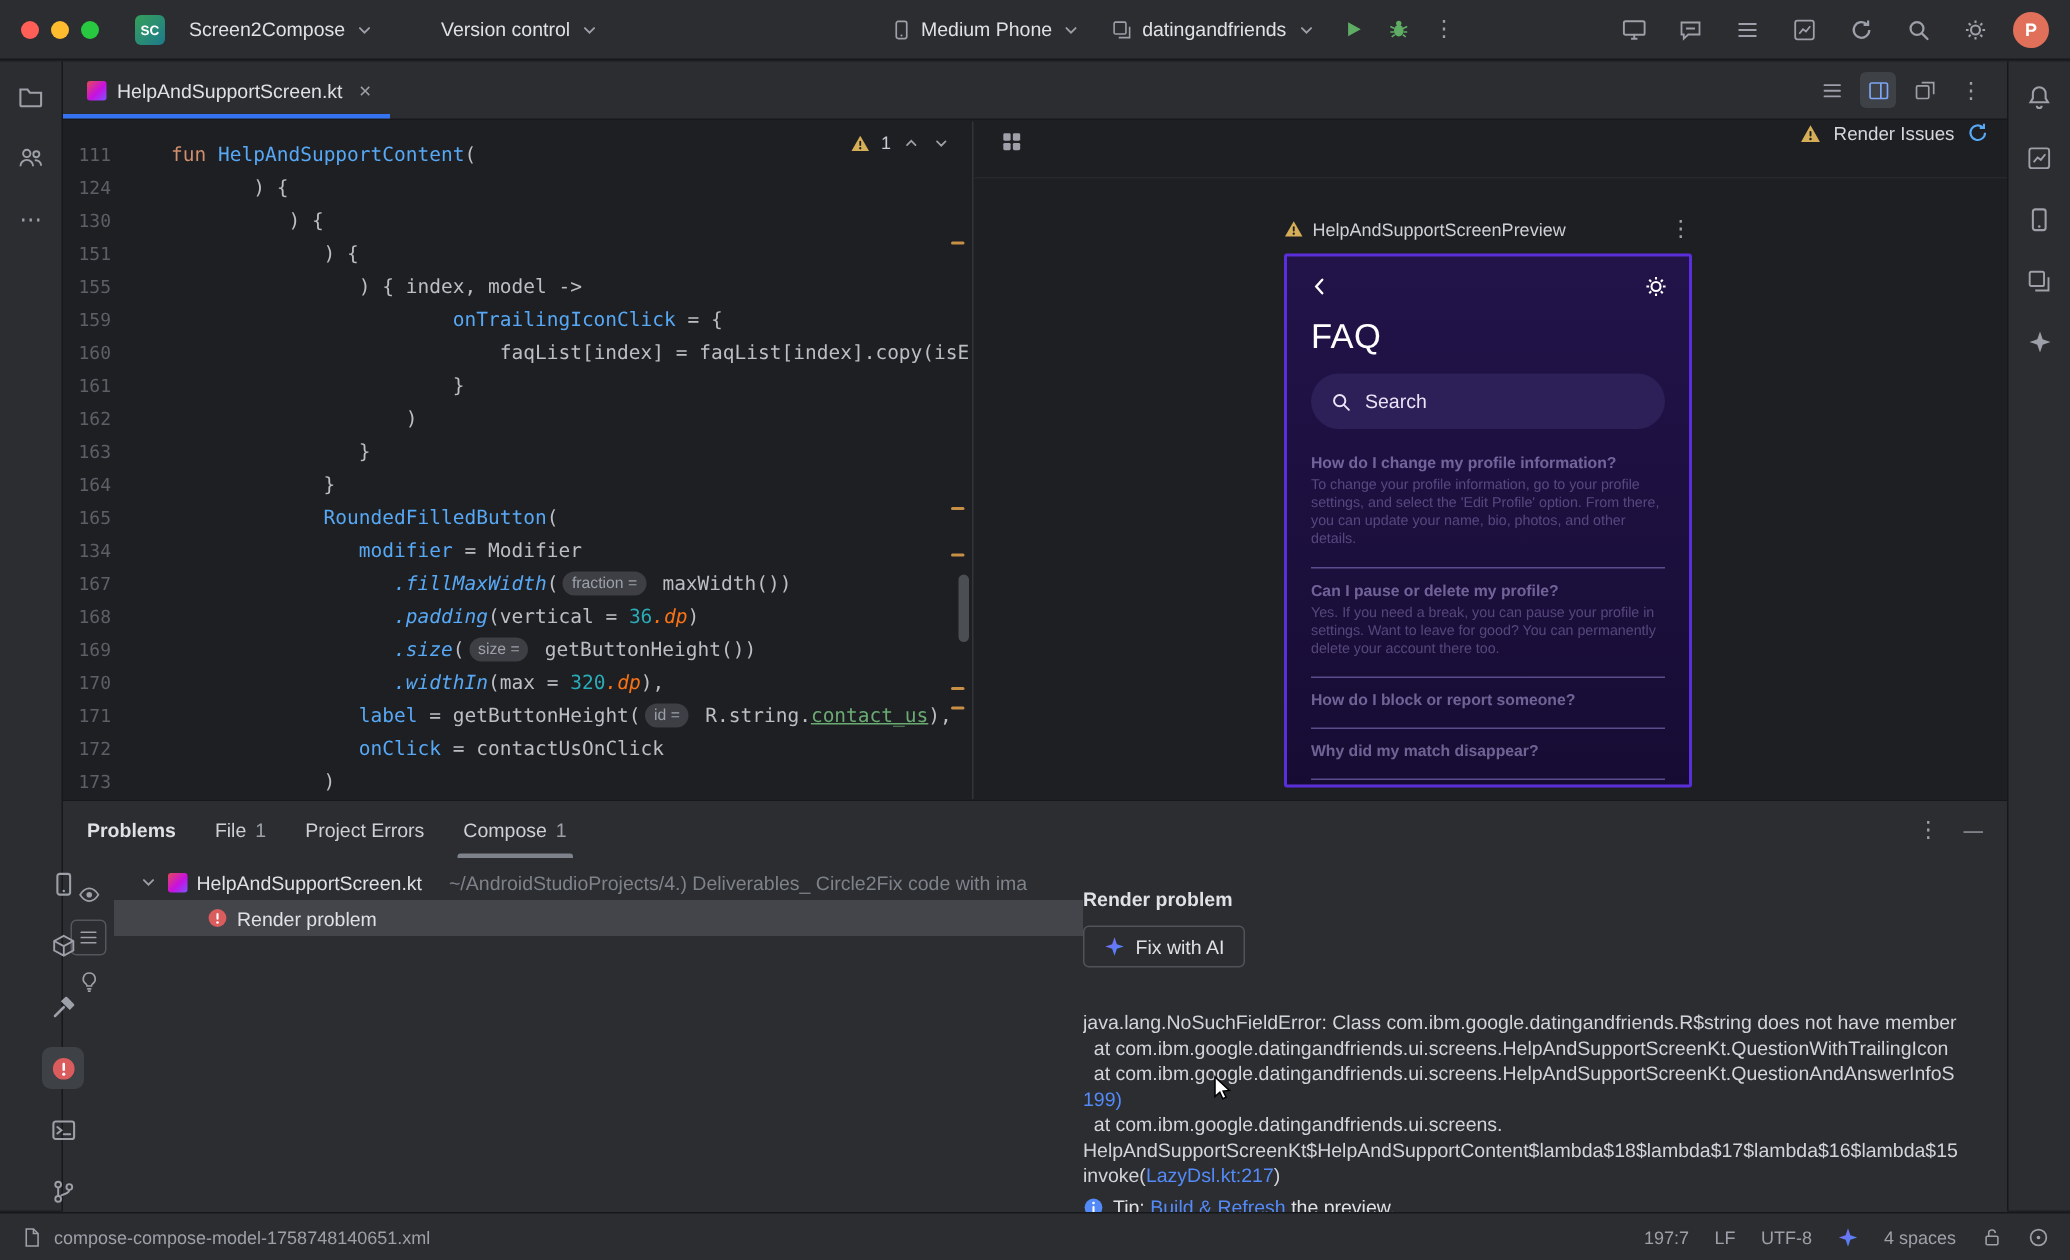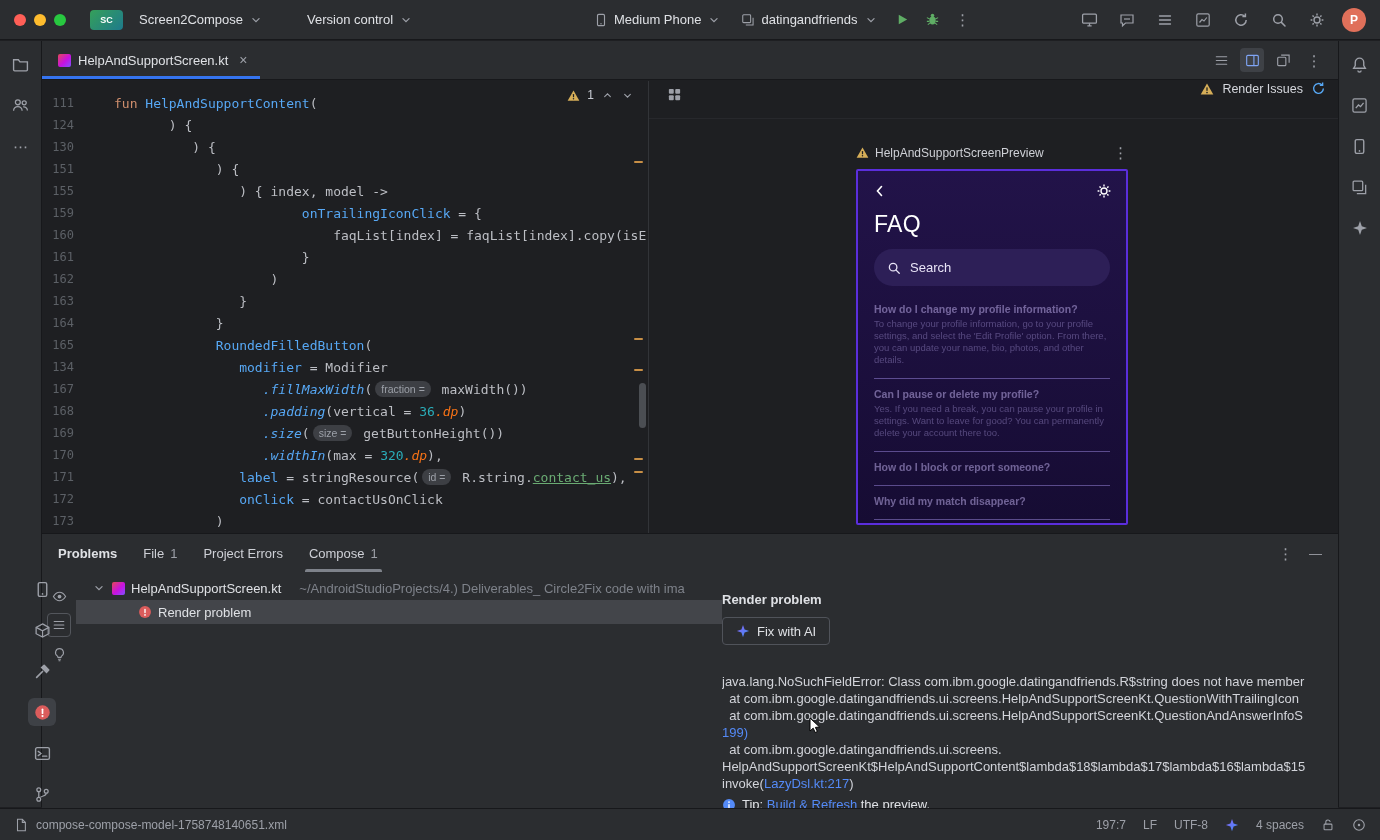--- a/index.html
+++ b/index.html
@@ -8,21 +8,21 @@
 body{width:1380px;height:840px;position:relative;overflow:hidden;background:#1E1F22;
  font-family:"Liberation Sans",sans-serif;color:#DFE1E5;font-size:13px}
 .ic{display:inline-block;vertical-align:middle;flex:none}
 
 
 .titlebar{position:absolute;inset:0 0 auto 0;height:40px;background:#2B2D30;border-bottom:1px solid #17181B;
  display:flex;align-items:center;padding:0 10px;gap:8px;z-index:5}
 .traffic{display:flex;gap:8px;margin-right:16px;padding-left:4px}
 .tl{width:12px;height:12px;border-radius:50%}
 .tl.r{background:#FF5F57}.tl.y{background:#FEBC2E}.tl.g{background:#28C840}
-.app-badge{width:33px;height:20px;border-radius:4px;background:linear-gradient(135deg,#35A05A,#1E7A8C);
+.app-badge{width:20px;height:20px;border-radius:4px;background:linear-gradient(135deg,#35A05A,#1E7A8C);
  color:#fff;font-size:9px;font-weight:700;display:flex;align-items:center;justify-content:center}
 .chip{display:inline-flex;align-items:center;gap:6px;padding:4px 8px;border-radius:4px;color:#DFE1E5;white-space:nowrap}
 .chev{color:#9DA0A8}
 .tb-center{position:absolute;left:586px;display:flex;align-items:center;gap:4px}
 .tb-right{margin-left:auto;display:flex;align-items:center;gap:12px;padding-right:4px}
 .icon-btn{width:26px;height:26px;border-radius:4px;display:flex;align-items:center;justify-content:center;color:#9DA0A8}
 .avatar{width:24px;height:24px;border-radius:50%;background:#E0705A;color:#fff;display:flex;align-items:center;
  justify-content:center;font-size:12px;font-weight:700}
 
 
@@ -528,21 +528,21 @@
       <div class="code-line">
         <span class="gutter">169</span>
         <span class="lc"><span style="display: inline-block; width: 19ch;"></span><span class="tk-i">.size</span><span class="tk-t">(</span><span class="tk-h">size =</span><span class="tk-t"> getButtonHeight())</span></span>
       </div>
       <div class="code-line">
         <span class="gutter">170</span>
         <span class="lc"><span style="display: inline-block; width: 19ch;"></span><span class="tk-i">.widthIn</span><span class="tk-t">(max = </span><span class="tk-n">320</span><span class="tk-p">.dp</span><span class="tk-t">),</span></span>
       </div>
       <div class="code-line">
         <span class="gutter">171</span>
-        <span class="lc"><span style="display: inline-block; width: 16ch;"></span><span class="tk-f">label</span><span class="tk-t"> = stringResource(</span><span class="tk-h">id =</span><span class="tk-t"> R.string.</span><span class="tk-g">contact_us</span><span class="tk-t">),</span></span>
+        <span class="lc"><span style="display: inline-block; width: 16ch;"></span><span class="tk-f">label</span><span class="tk-t"> = getButtonHeight(</span><span class="tk-h">id =</span><span class="tk-t"> R.string.</span><span class="tk-g">contact_us</span><span class="tk-t">),</span></span>
       </div>
       <div class="code-line">
         <span class="gutter">172</span>
         <span class="lc"><span style="display: inline-block; width: 16ch;"></span><span class="tk-f">onClick</span><span class="tk-t"> = contactUsOnClick</span></span>
       </div>
       <div class="code-line">
         <span class="gutter">173</span>
         <span class="lc"><span style="display: inline-block; width: 13ch;"></span><span class="tk-t">)</span></span>
       </div>
     </div>

